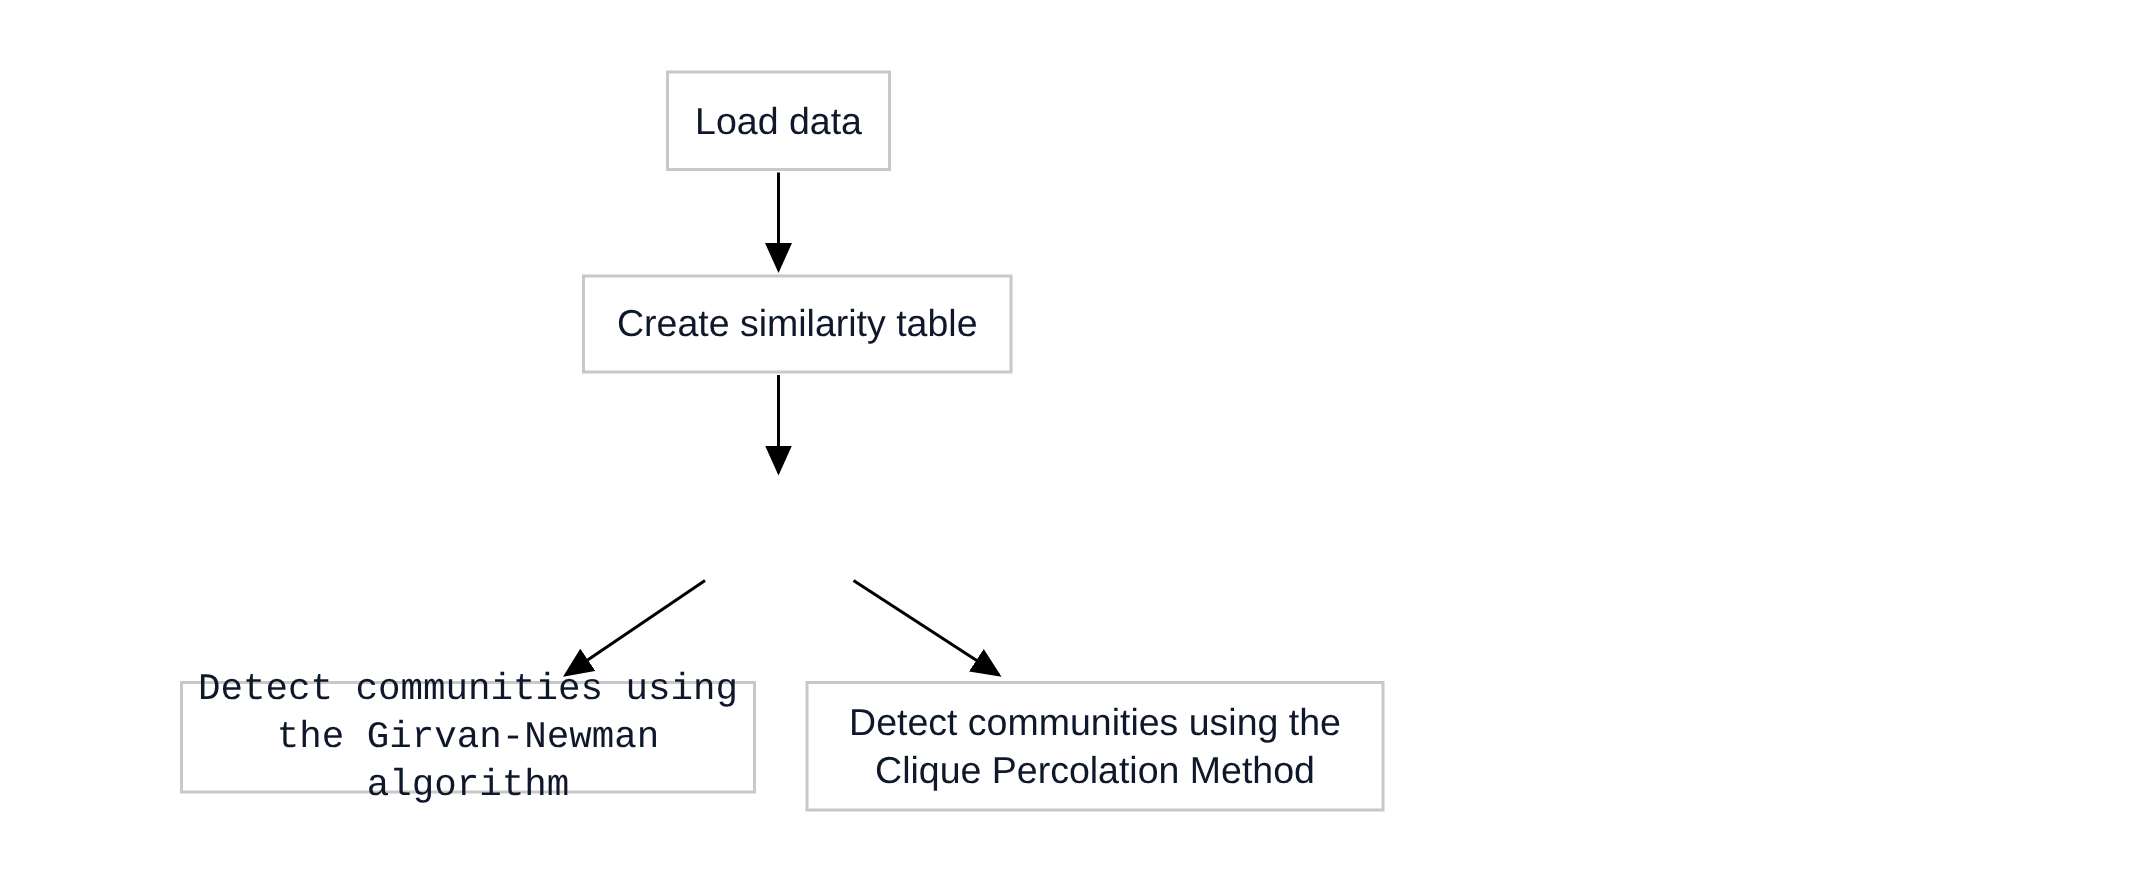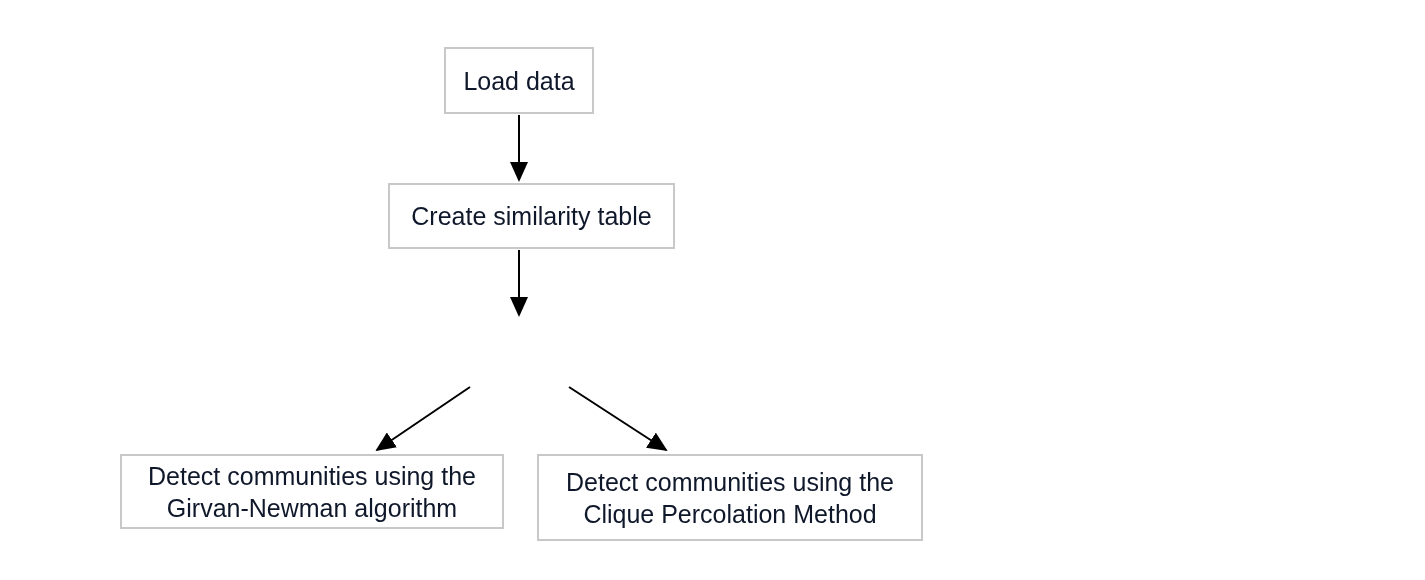--- a/index.html
+++ b/index.html
@@ -25,21 +25,21 @@
     line-height: 32px;
     display: flex;
     align-items: center;
     justify-content: center;
     text-align: center;
     padding: 0 8px;
   }
   #node-load-data        { left: 444px; top: 47px;  width: 150px; height: 67px; }
   #node-similarity       { left: 388px; top: 183px; width: 287px; height: 66px; }
   #node-network          { left: 287px; top: 319px; width: 466px; height: 67px; }
-  #node-girvan           { left: 120px; top: 454px; width: 384px; height: 75px; }
+  #node-girvan           { left: 120px; top: 454px; width: 384px; height: 75px; font-family: Liberation Mono, monospace; }
   #node-clique           { left: 537px; top: 454px; width: 386px; height: 87px; }
   #edges-layer {
     position: absolute;
     left: 0;
     top: 0;
     width: 1425px;
     height: 580px;
     pointer-events: none;
   }
   #edges-layer line {

